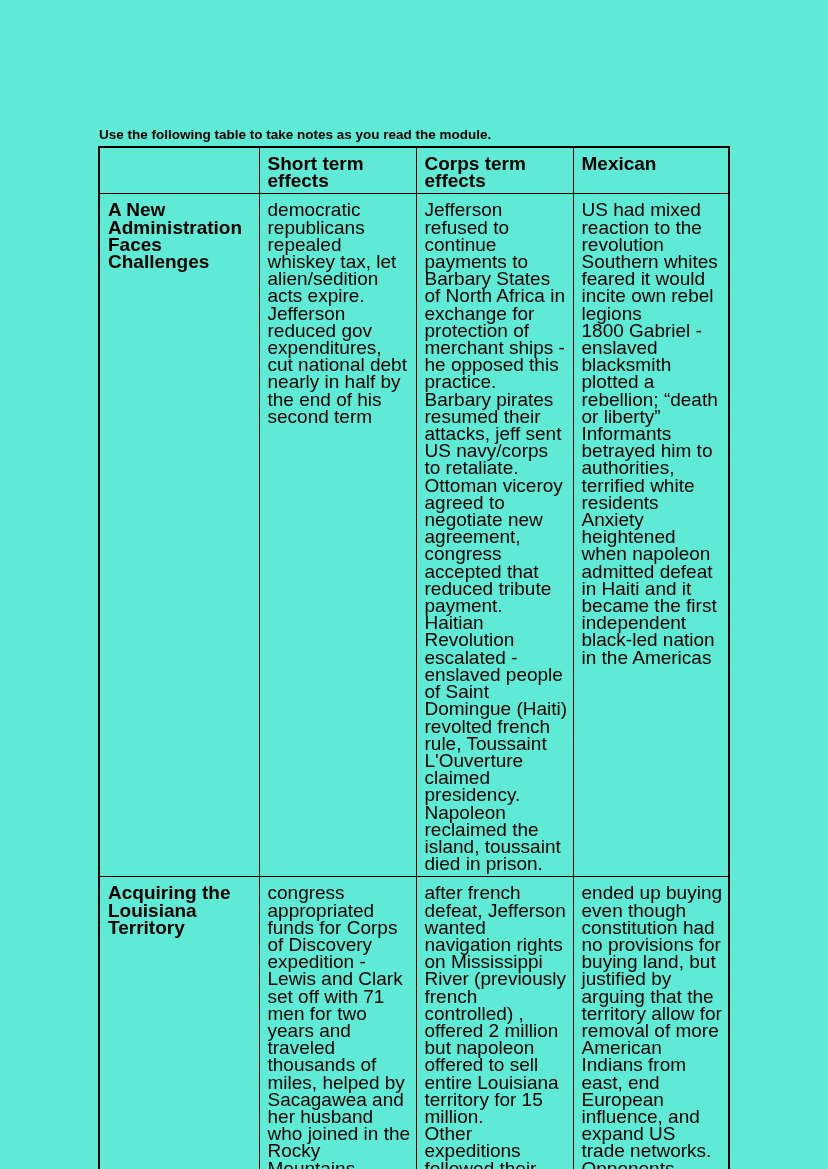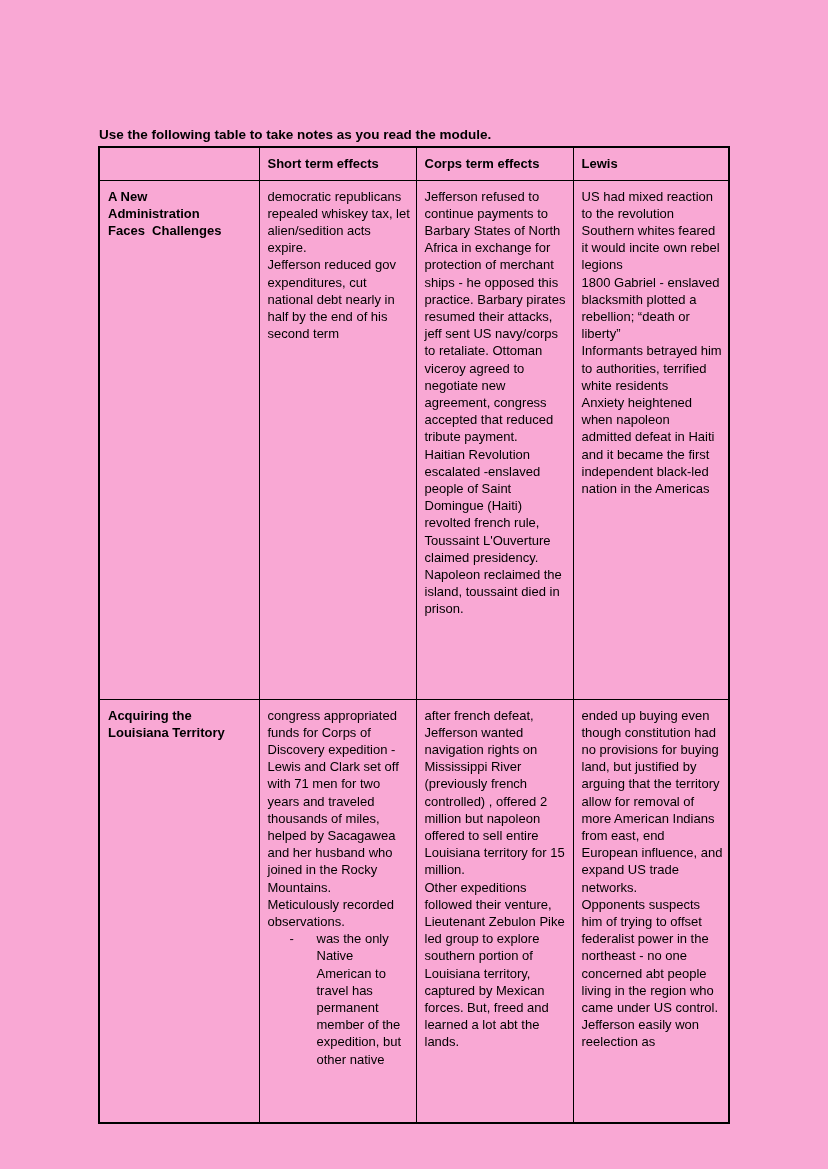--- a/index.html
+++ b/index.html
@@ -1,21 +1,21 @@
 <!DOCTYPE html>
 <html><head>
 <meta charset="utf-8">
 <style>
   * { margin: 0; padding: 0; box-sizing: border-box; }
   html, body { background: #ffffff; }
   .page {
     position: relative;
     width: 828px;
     height: 1169px;
-    background: #f9a8d4;
+    background: #5eead4;
     font-family: "Liberation Sans", sans-serif;
     color: #000000;
     overflow: hidden;
   }
   .title {
     position: absolute;
     left: 99px;
     top: 127px;
     font-size: 13.5px;
     font-weight: bold;
@@ -33,21 +33,21 @@
   }
   col.c1 { width: 160px; }
   col.c2 { width: 157px; }
   col.c3 { width: 157px; }
   col.c4 { width: 156px; }
   th, td {
     border: 1.7px solid #000000;
     vertical-align: top;
     text-align: left;
     padding: 7px 5px 4px 8px;
-    font-size: 13px;
+    font-size: 19px;
     line-height: 17.2px;
     font-weight: normal;
   }
   tr.hrow { height: 33px; }
   tr.hrow th { font-weight: bold; padding-top: 7px; }
   tr.r1 { height: 519px; }
   tr.r2 { height: 424px; }
   .topic { font-weight: bold; }
   .pre { white-space: pre-wrap; }
   .bullet-row { display: flex; }
@@ -66,21 +66,21 @@
       <col class="c1">
         <col class="c2">
         <col class="c3">
         <col class="c4">
     </colgroup>
     <tbody>
       <tr class="hrow">
         <th></th>
         <th>Short term effects</th>
         <th>Corps term effects</th>
-        <th>Lewis</th>
+        <th>Mexican</th>
       </tr>
 
       <tr class="r1">
         <td class="topic pre">A New
 Administration
 Faces  Challenges</td>
         <td class="pre">democratic republicans repealed whiskey tax, let alien/sedition acts expire.
 Jefferson reduced gov expenditures, cut national debt nearly in half by the end of his second term</td>
         <td class="pre">Jefferson refused to continue payments to Barbary States of North Africa in exchange for protection of merchant ships - he opposed this practice. Barbary pirates resumed their attacks, jeff sent US navy/corps to retaliate. Ottoman viceroy agreed to negotiate new agreement, congress accepted that reduced tribute payment.
 Haitian Revolution escalated -enslaved people of Saint Domingue (Haiti) revolted french rule, Toussaint L'Ouverture claimed presidency. Napoleon reclaimed the island, toussaint died in prison.</td>

